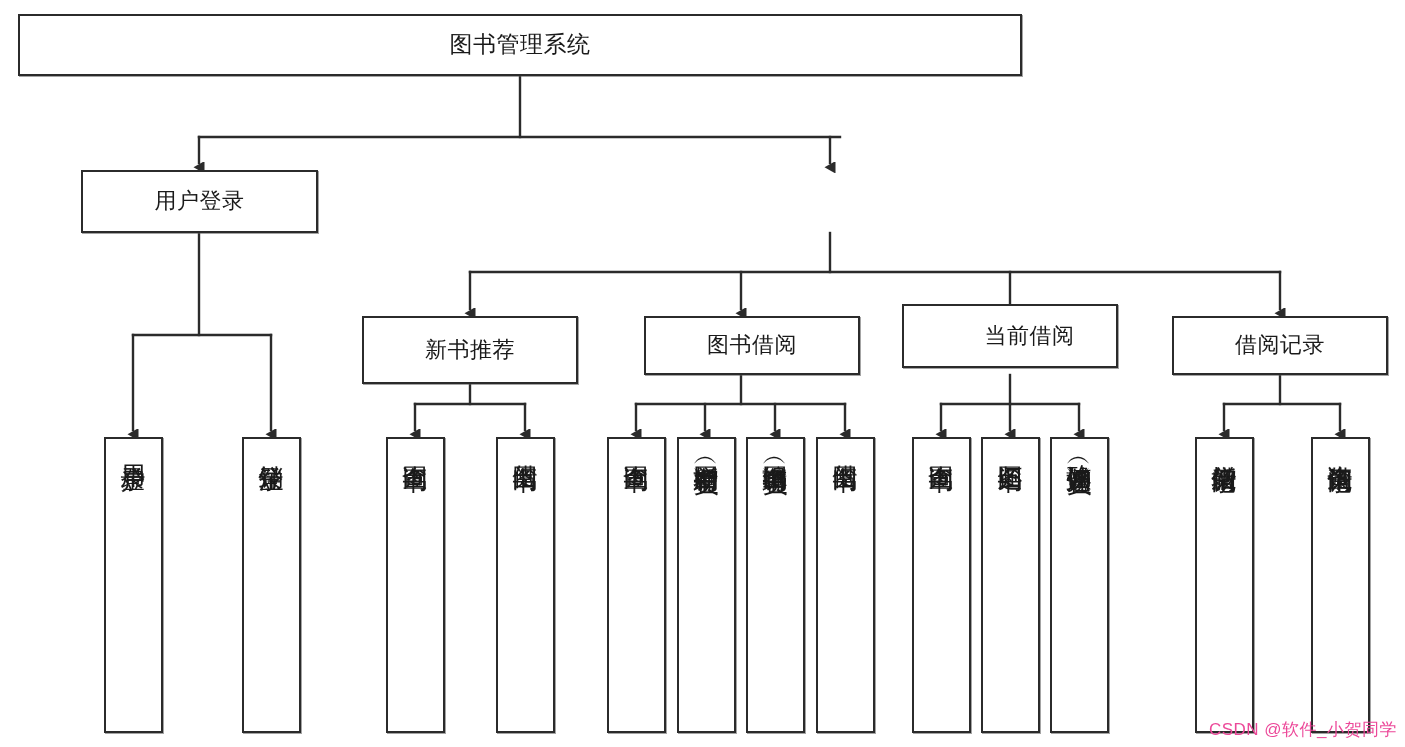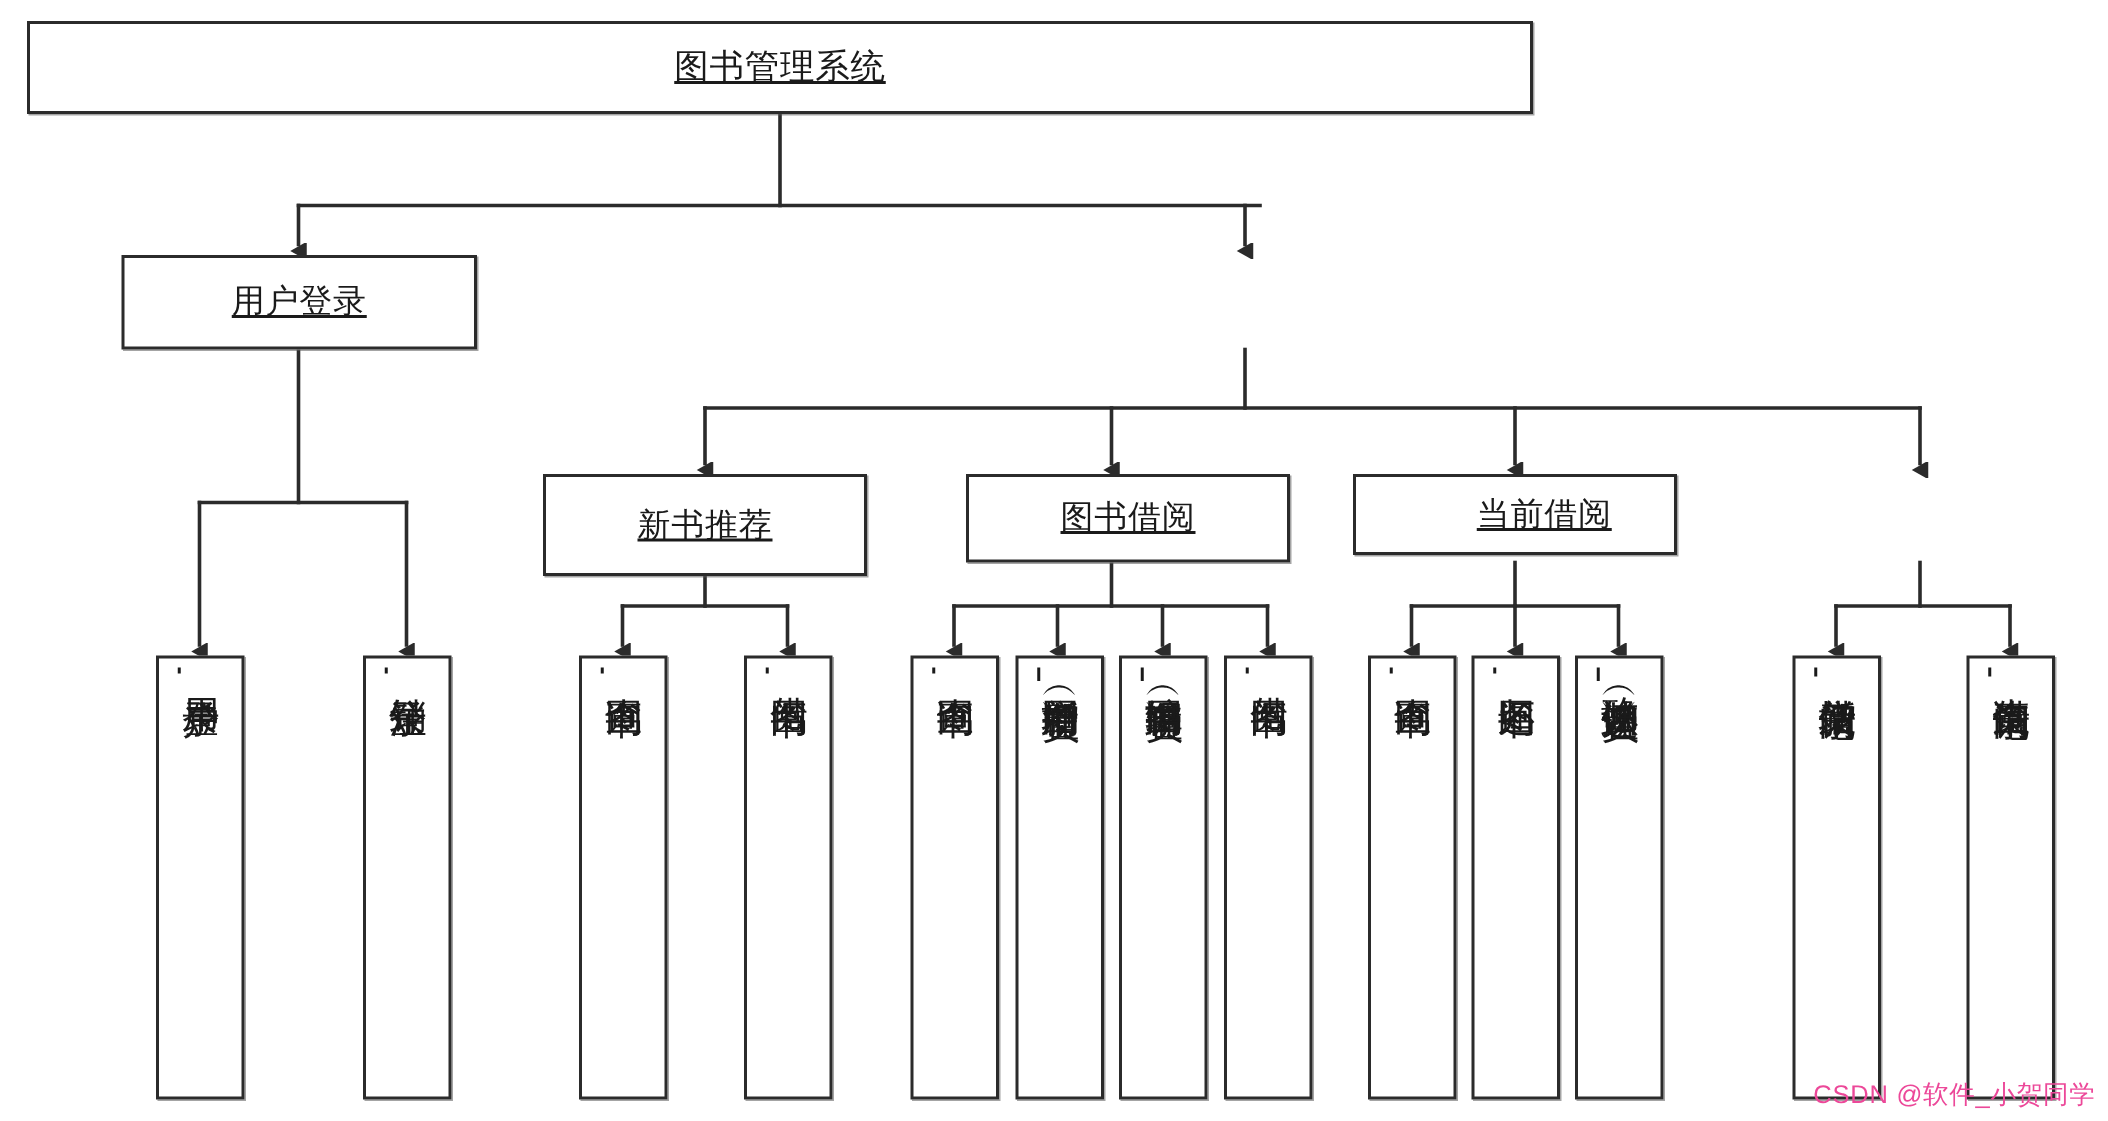--- a/index.html
+++ b/index.html
@@ -29,21 +29,20 @@
   .node {
     position: absolute;
     box-sizing: border-box;
     border: 2px solid #2b2b2b;
     background: #ffffff;
     display: flex;
     align-items: center;
     justify-content: center;
     color: #1a1a1a;
     box-shadow: 1px 1px 0 0 rgba(90,90,90,0.55);
-    text-decoration: underline;
   }
   .node .label {
     display: block;
     text-align: center;
     line-height: 1.12;
     letter-spacing: 0.5px;
   }
   
   .node.h .label {
     writing-mode: horizontal-tb;
@@ -138,22 +137,25 @@
   <div class="node h" style="left:81px; top:170px; width:237px; height:63px;">
     <span class="label">用户登录</span>
   </div>
 
   <div class="node h" style="left:362px; top:316px; width:216px; height:68px;">
     <span class="label">新书推荐</span>
   </div>
   <div class="node h" style="left:633px; top:316px; width:216px; height:59px;margin-left:11px;">
     <span class="label">图书借阅</span>
   </div>
-  <div class="node h" style="left:902px; top:316px; width:216px; height:54px;padding-left:39px;">
+  <div class="node h" style="left:902px; top:304px; width:216px; height:64px;padding-left:39px;">
     <span class="label">当前借阅</span>
+  </div>
+  <div class="node h" style="left:1172px; top:316px; width:216px; height:59px;">
+    <span class="label">借阅记录</span>
   </div>
 
   <div class="node v" style="left:104px; top:437px; width:59px; height:296px;">
     <span class="label">用户登录</span>
   </div>
   <div class="node v" style="left:242px; top:437px; width:59px; height:296px;">
     <span class="label">注销登录</span>
   </div>
 
   <div class="node v" style="left:386px; top:437px; width:59px; height:296px;">

